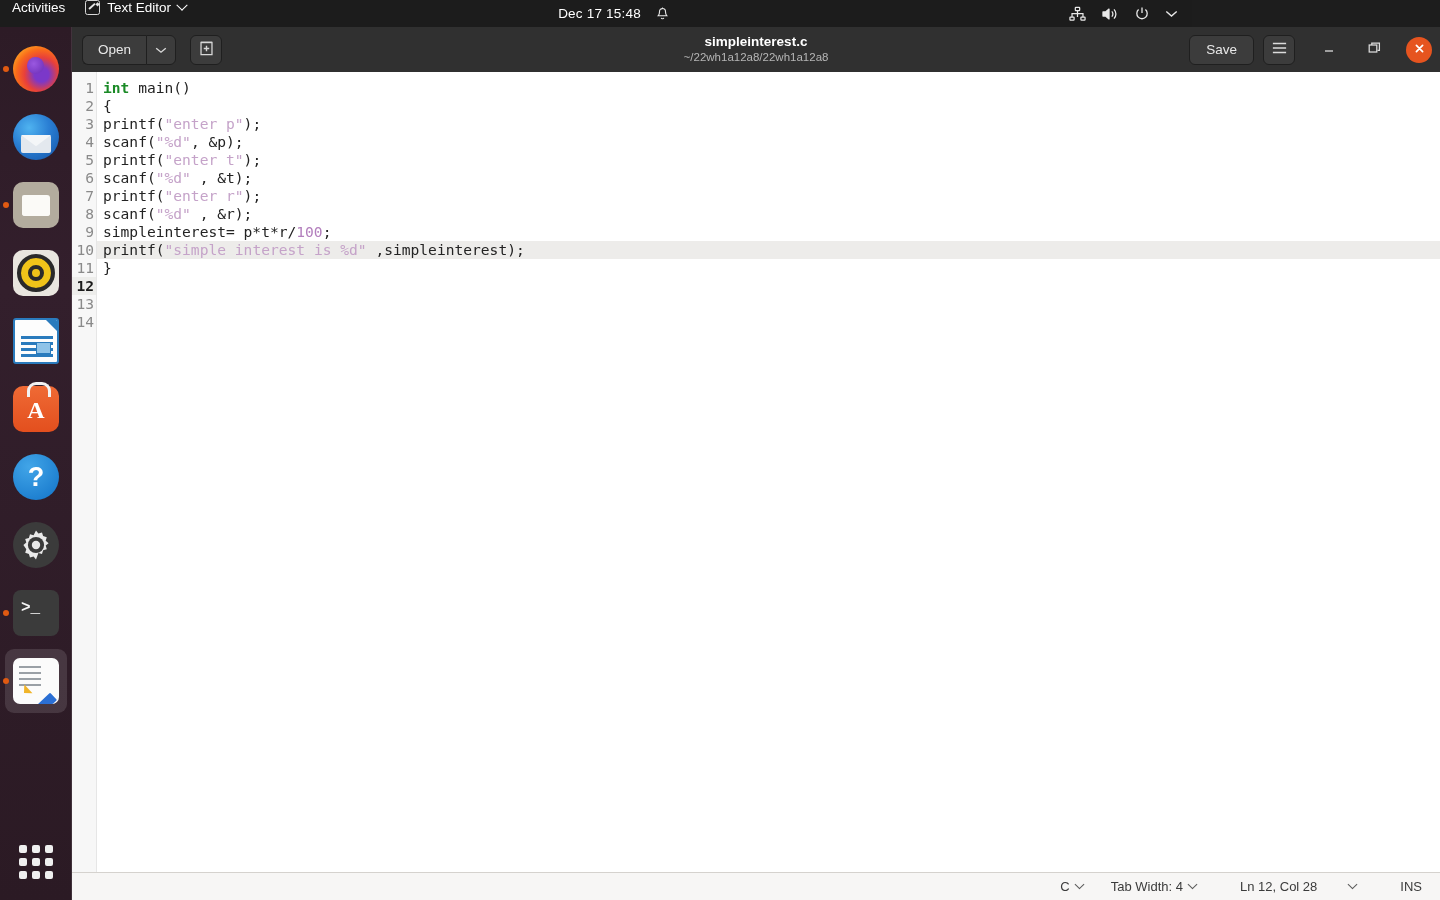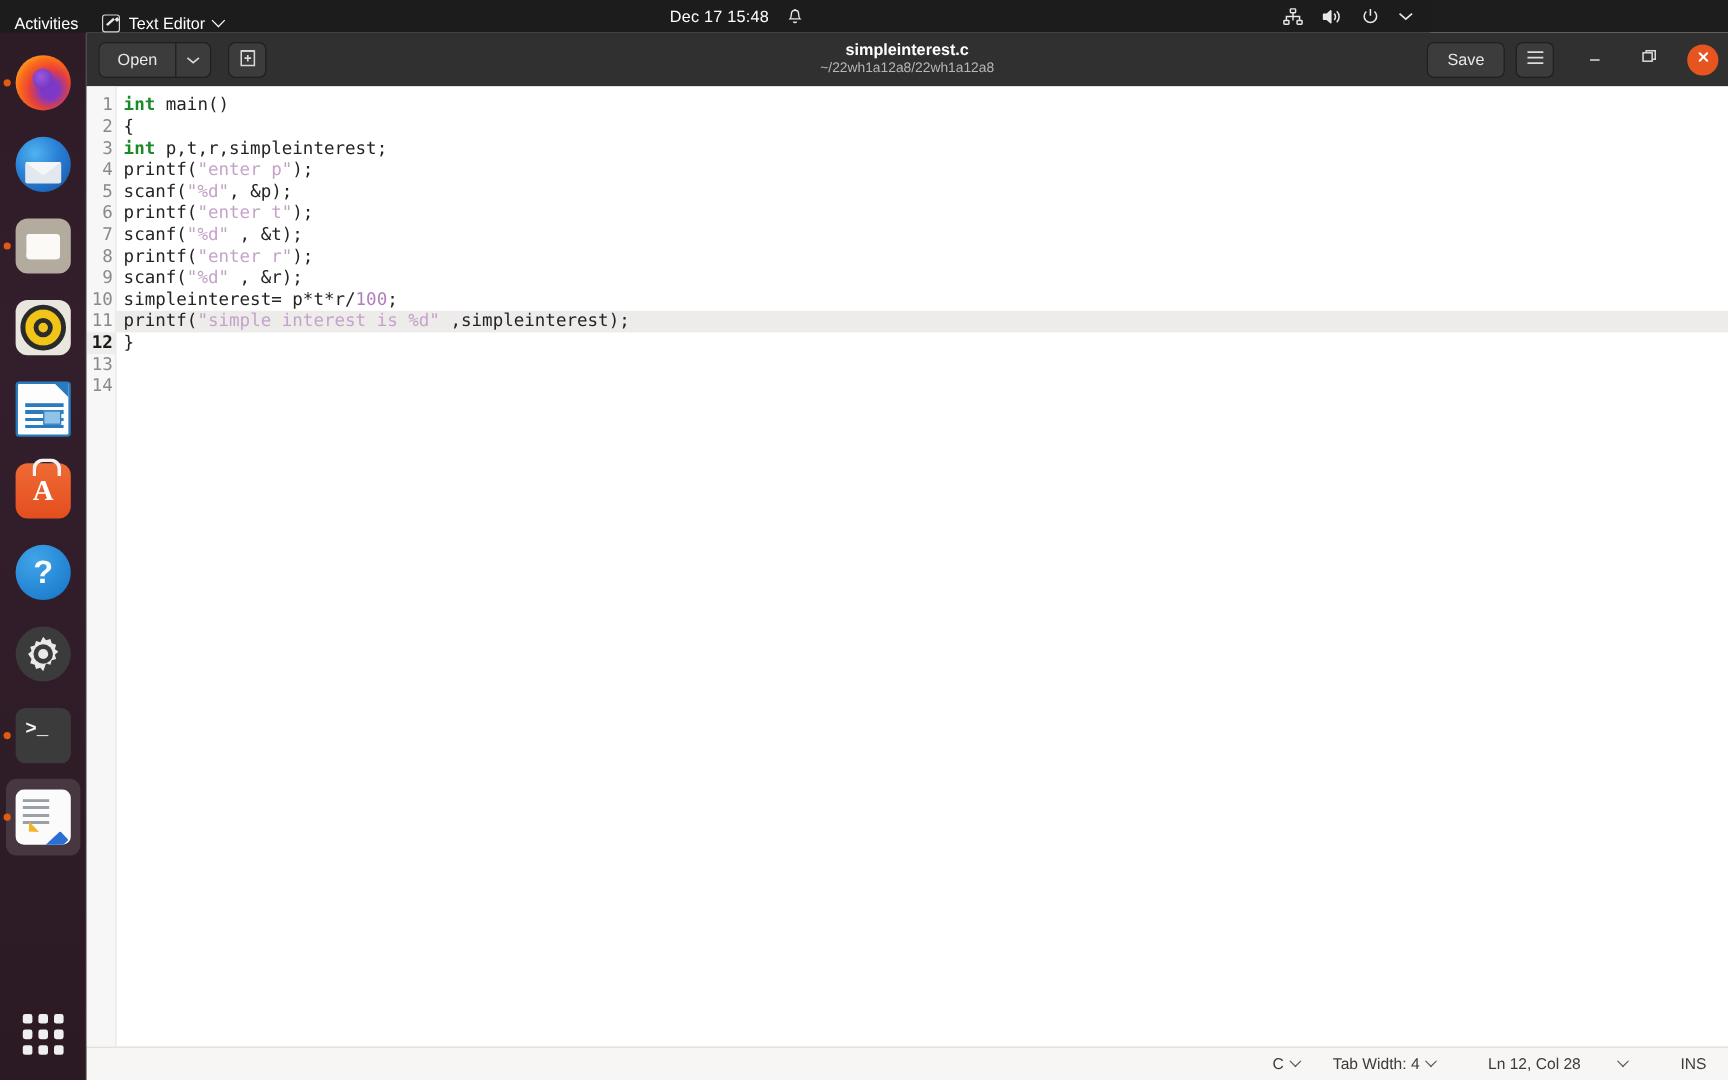--- a/index.html
+++ b/index.html
@@ -6,21 +6,21 @@
   html, body {
     width: 1440px; height: 900px; overflow: hidden;
     font-family: "Liberation Sans", sans-serif;
     background: #1d1d1d;
   }
 
   
   #topbar {
     position: absolute; top: 0; left: 0; width: 1192px; height: 27px;
     background: #1c1c1c; color: #ffffff;
-    display: flex; align-items: flex-end;
+    display: flex; align-items: flex-start;
     font-size: 13.5px; z-index: 50;
   }
   #activities { padding: 0 14px 0 12px; color: #ffffff; font-size: 13.5px; }
   .tb-app { display: flex; align-items: center; gap: 7px; padding: 0 6px; }
   .tb-app-icon {
     width: 15px; height: 15px; border: 1.4px solid #d8d8d8; border-radius: 2.5px;
     position: relative; display: inline-block;
   }
   .tb-app-icon::after {
     content: ""; position: absolute; left: 3px; top: 7px; width: 8px; height: 1.8px;
@@ -400,21 +400,20 @@
           <div class="code-line">9</div>
           <div class="code-line">10</div>
           <div class="code-line">11</div>
           <div class="code-line cur">12</div>
           <div class="code-line">13</div>
           <div class="code-line">14</div>
         </div>
       <div id="codearea">
           <div class="code-line"><span class="k-type">int</span><span> main()</span></div>
           <div class="code-line"><span>{</span></div>
-          <div class="code-line"><span class="k-type">int</span><span> p,t,r,simpleinterest;</span></div>
           <div class="code-line"><span>printf(</span><span class="k-str">"enter p"</span><span>);</span></div>
           <div class="code-line"><span>scanf(</span><span class="k-str">"%d"</span><span>, &amp;p);</span></div>
           <div class="code-line"><span>printf(</span><span class="k-str">"enter t"</span><span>);</span></div>
           <div class="code-line"><span>scanf(</span><span class="k-str">"%d"</span><span> , &amp;t);</span></div>
           <div class="code-line"><span>printf(</span><span class="k-str">"enter r"</span><span>);</span></div>
           <div class="code-line"><span>scanf(</span><span class="k-str">"%d"</span><span> , &amp;r);</span></div>
           <div class="code-line"><span>simpleinterest= p*t*r/</span><span class="k-num">100</span><span>;</span></div>
           <div class="code-line cur"><span>printf(</span><span class="k-str">"simple interest is %d"</span><span> ,simpleinterest);</span></div>
           <div class="code-line"><span>}</span></div>
         </div>

